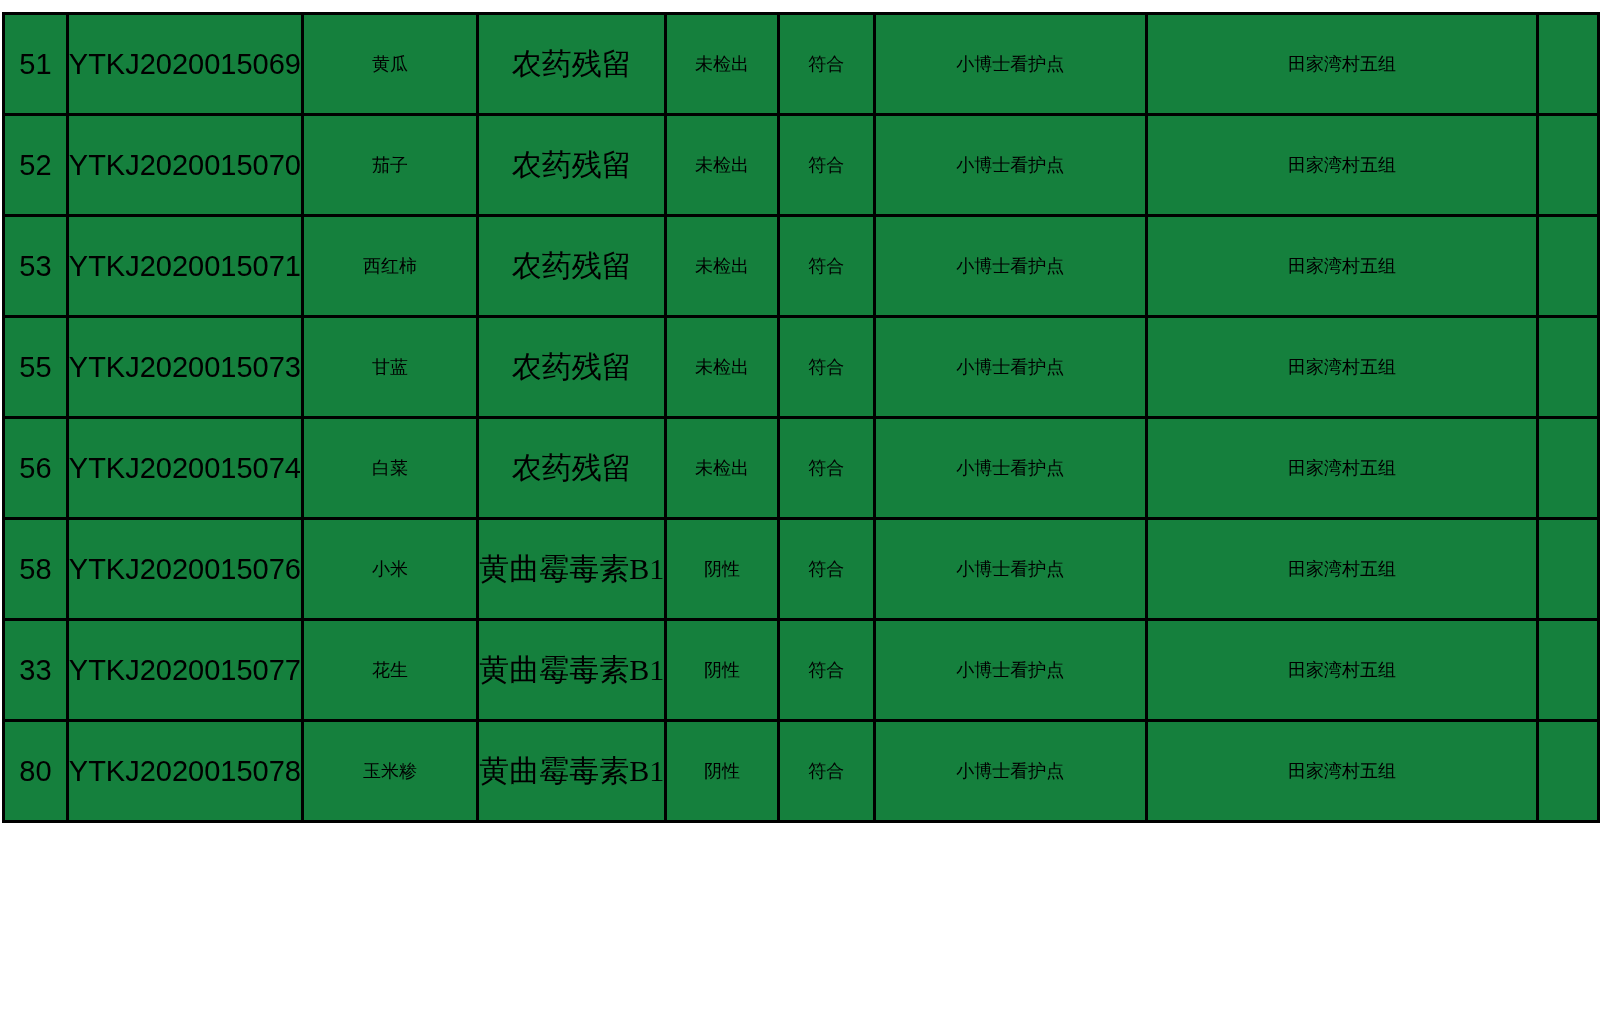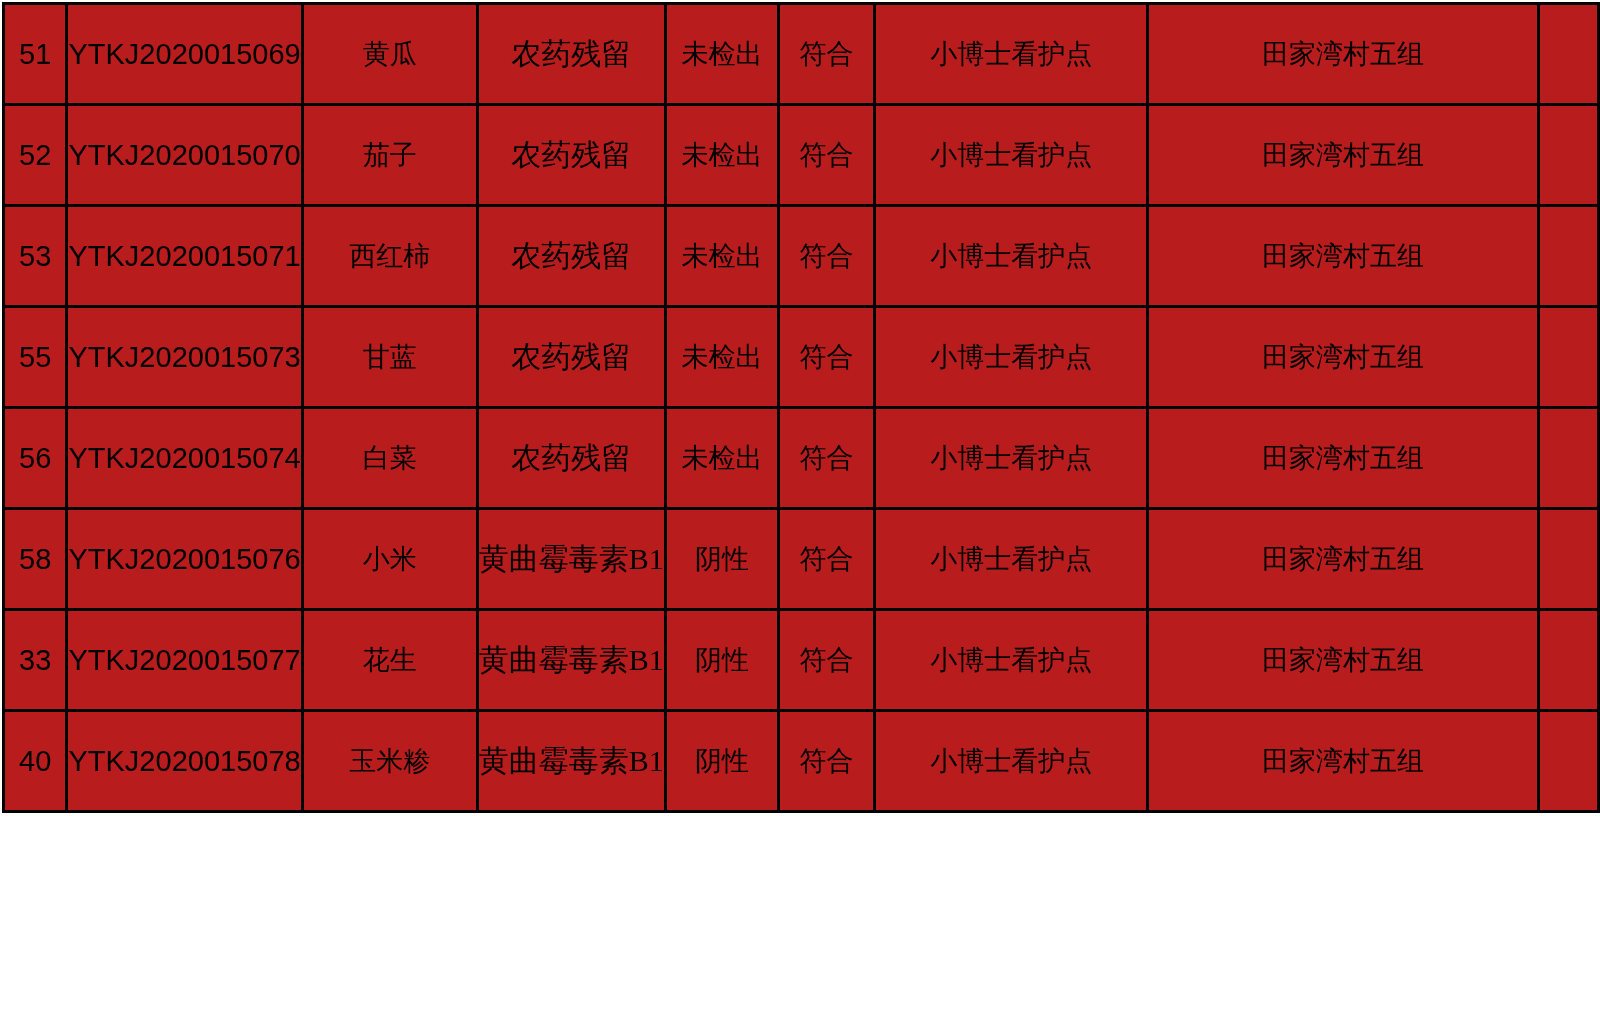--- a/index.html
+++ b/index.html
@@ -9,24 +9,24 @@
   }
   body {
     width: 1600px;
     height: 1020px;
     position: relative;
     overflow: hidden;
   }
   table.results {
     position: absolute;
     left: 2px;
-    top: 2px;
+    top: 12px;
     border-collapse: collapse;
     table-layout: fixed;
-    background: #b91c1c;
+    background: #15803d;
   }
   table.results td {
     border: 3px solid #000000;
     text-align: center;
     vertical-align: middle;
     padding: 0;
     overflow: hidden;
     white-space: nowrap;
     color: #000000;
   }
@@ -43,21 +43,21 @@
   col.w6 { width: 279px; }
   col.w7 { width: 403px; }
   col.w8 { width: 63px; }
 
   td.sans {
     font-family: "Liberation Sans", "DejaVu Sans", sans-serif;
     font-size: 29px;
   }
   td.cjk {
     font-family: Liberation Mono, monospace;
-    font-size: 27px;
+    font-size: 18px;
   }
   td.cjk-tight {
     font-family: "Liberation Serif", "DejaVu Serif", serif;
     font-size: 30px;
   }
 </style>
 </head>
 <body>
 
 <table class="results">
@@ -144,21 +144,21 @@
     <td class="sans">YTKJ2020015077</td>
     <td class="cjk">花生</td>
     <td class="cjk-tight">黄曲霉毒素B1</td>
     <td class="cjk">阴性</td>
     <td class="cjk">符合</td>
     <td class="cjk">小博士看护点</td>
     <td class="cjk">田家湾村五组</td>
     <td class="cjk"></td>
   </tr>
       <tr>
-    <td class="sans">40</td>
+    <td class="sans">80</td>
     <td class="sans">YTKJ2020015078</td>
     <td class="cjk">玉米糁</td>
     <td class="cjk-tight">黄曲霉毒素B1</td>
     <td class="cjk">阴性</td>
     <td class="cjk">符合</td>
     <td class="cjk">小博士看护点</td>
     <td class="cjk">田家湾村五组</td>
     <td class="cjk"></td>
   </tr>
     </tbody>

